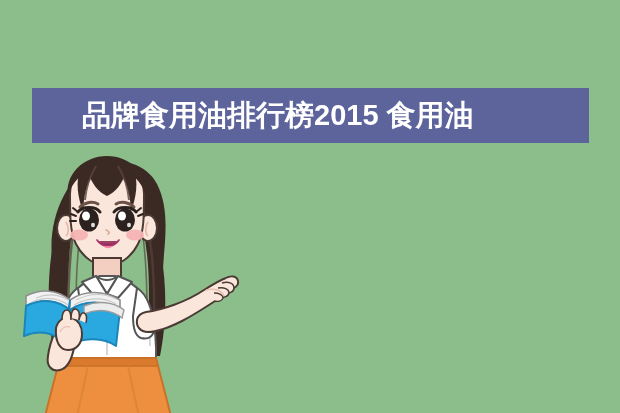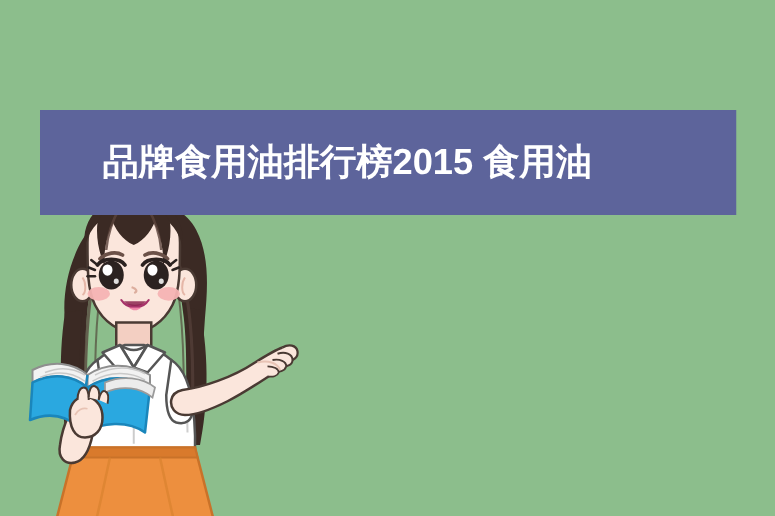--- a/index.html
+++ b/index.html
@@ -19,21 +19,21 @@
     background: #8cbe8c;
     overflow: hidden;
   }
 
   
   #title-banner {
     position: absolute;
     left: 32px;
     top: 88px;
     width: 557px;
-    height: 84px;
+    height: 55px;
     background: #5d649b;
     z-index: 40;
     display: flex;
     align-items: center;
   }
   #title-text {
     color: #ffffff;
     font-family: "Liberation Sans", "DejaVu Sans", sans-serif;
     font-weight: bold;
     font-size: 29px;

